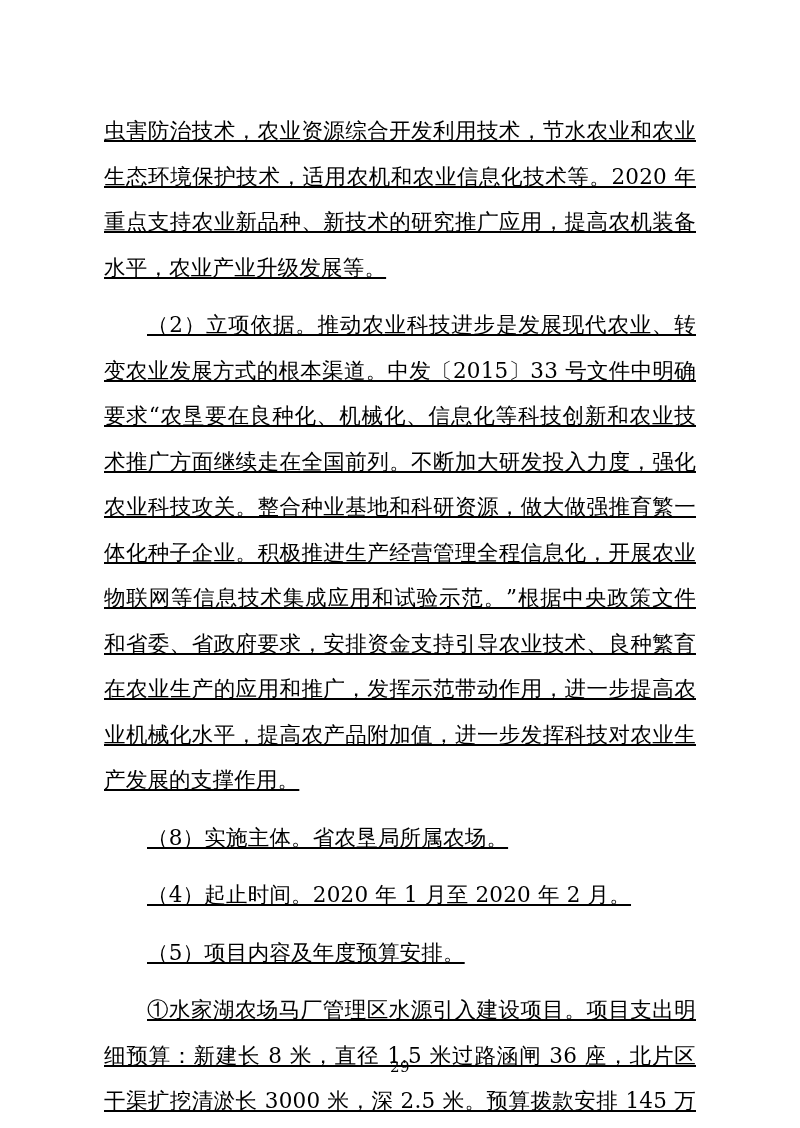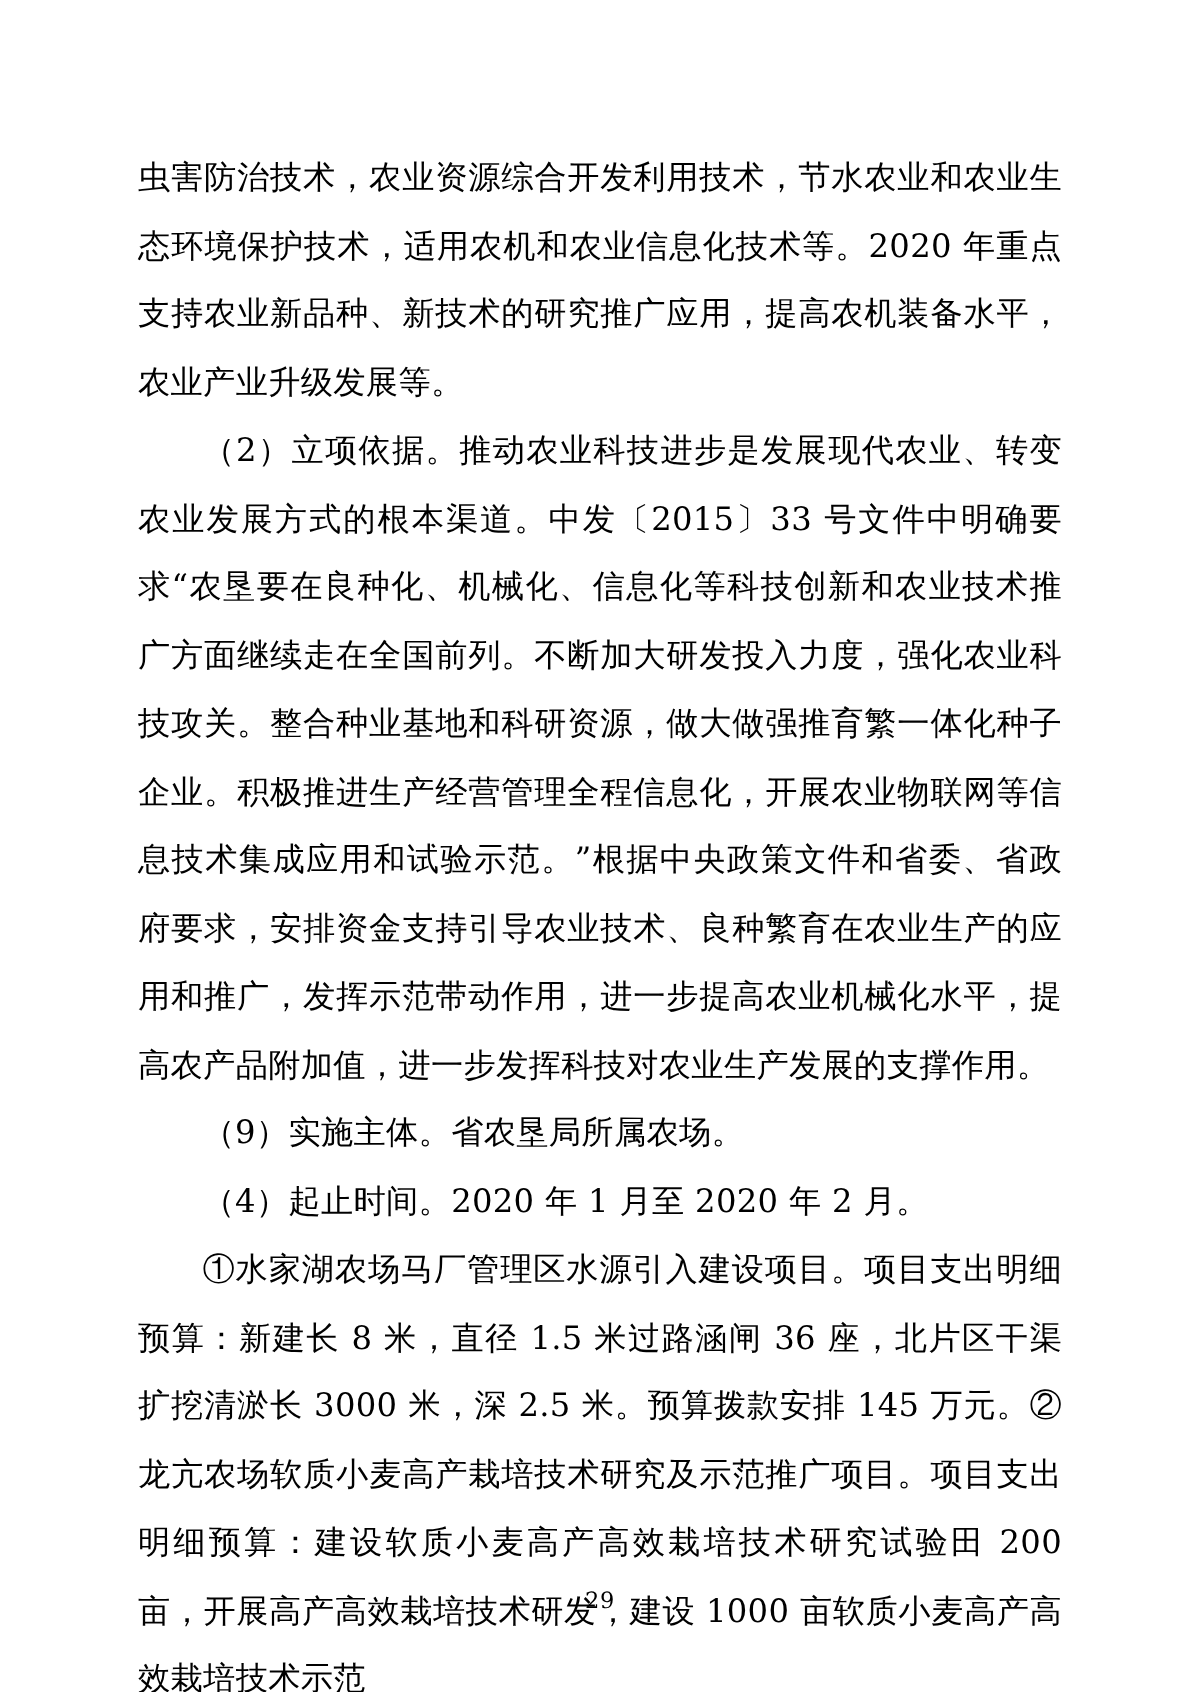--- a/index.html
+++ b/index.html
@@ -22,23 +22,24 @@
     background: #ffffff;
   }
   .doc-body {
     font-size: 21.5px;
     line-height: 45.5px;
     letter-spacing: 0.2px;
     text-align: justify;
     text-justify: inter-ideograph;
   }
   .para {
-    margin: 0;
+    margin: 12px;
     text-indent: 0;
     white-space: normal;
+    text-decoration: underline;
   }
   .para.indent {
     text-indent: 2em;
   }
   .page-number {
     position: absolute;
     left: 0;
     right: 0;
     bottom: 52px;
     text-align: center;
@@ -48,18 +49,19 @@
     letter-spacing: 0.5px;
   }
 </style>
 </head>
 <body>
 
 <div class="page">
   <div class="doc-body">
     <p class="para">虫害防治技术，农业资源综合开发利用技术，节水农业和农业生态环境保护技术，适用农机和农业信息化技术等。2020 年重点支持农业新品种、新技术的研究推广应用，提高农机装备水平，农业产业升级发展等。</p>
     <p class="para indent">（2）立项依据。推动农业科技进步是发展现代农业、转变农业发展方式的根本渠道。中发〔2015〕33 号文件中明确要求“农垦要在良种化、机械化、信息化等科技创新和农业技术推广方面继续走在全国前列。不断加大研发投入力度，强化农业科技攻关。整合种业基地和科研资源，做大做强推育繁一体化种子企业。积极推进生产经营管理全程信息化，开展农业物联网等信息技术集成应用和试验示范。”根据中央政策文件和省委、省政府要求，安排资金支持引导农业技术、良种繁育在农业生产的应用和推广，发挥示范带动作用，进一步提高农业机械化水平，提高农产品附加值，进一步发挥科技对农业生产发展的支撑作用。</p>
-    <p class="para indent">（9）实施主体。省农垦局所属农场。</p>
+    <p class="para indent">（8）实施主体。省农垦局所属农场。</p>
     <p class="para indent">（4）起止时间。2020 年 1 月至 2020 年 2 月。</p>
+    <p class="para indent">（5）项目内容及年度预算安排。</p>
     <p class="para indent">①水家湖农场马厂管理区水源引入建设项目。项目支出明细预算：新建长 8 米，直径 1.5 米过路涵闸 36 座，北片区干渠扩挖清淤长 3000 米，深 2.5 米。预算拨款安排 145 万元。②龙亢农场软质小麦高产栽培技术研究及示范推广项目。项目支出明细预算：建设软质小麦高产高效栽培技术研究试验田 200 亩，开展高产高效栽培技术研发，建设 1000 亩软质小麦高产高效栽培技术示范</p>
   </div>
   <div class="page-number">29</div>
 </div>
 
 </body></html>

